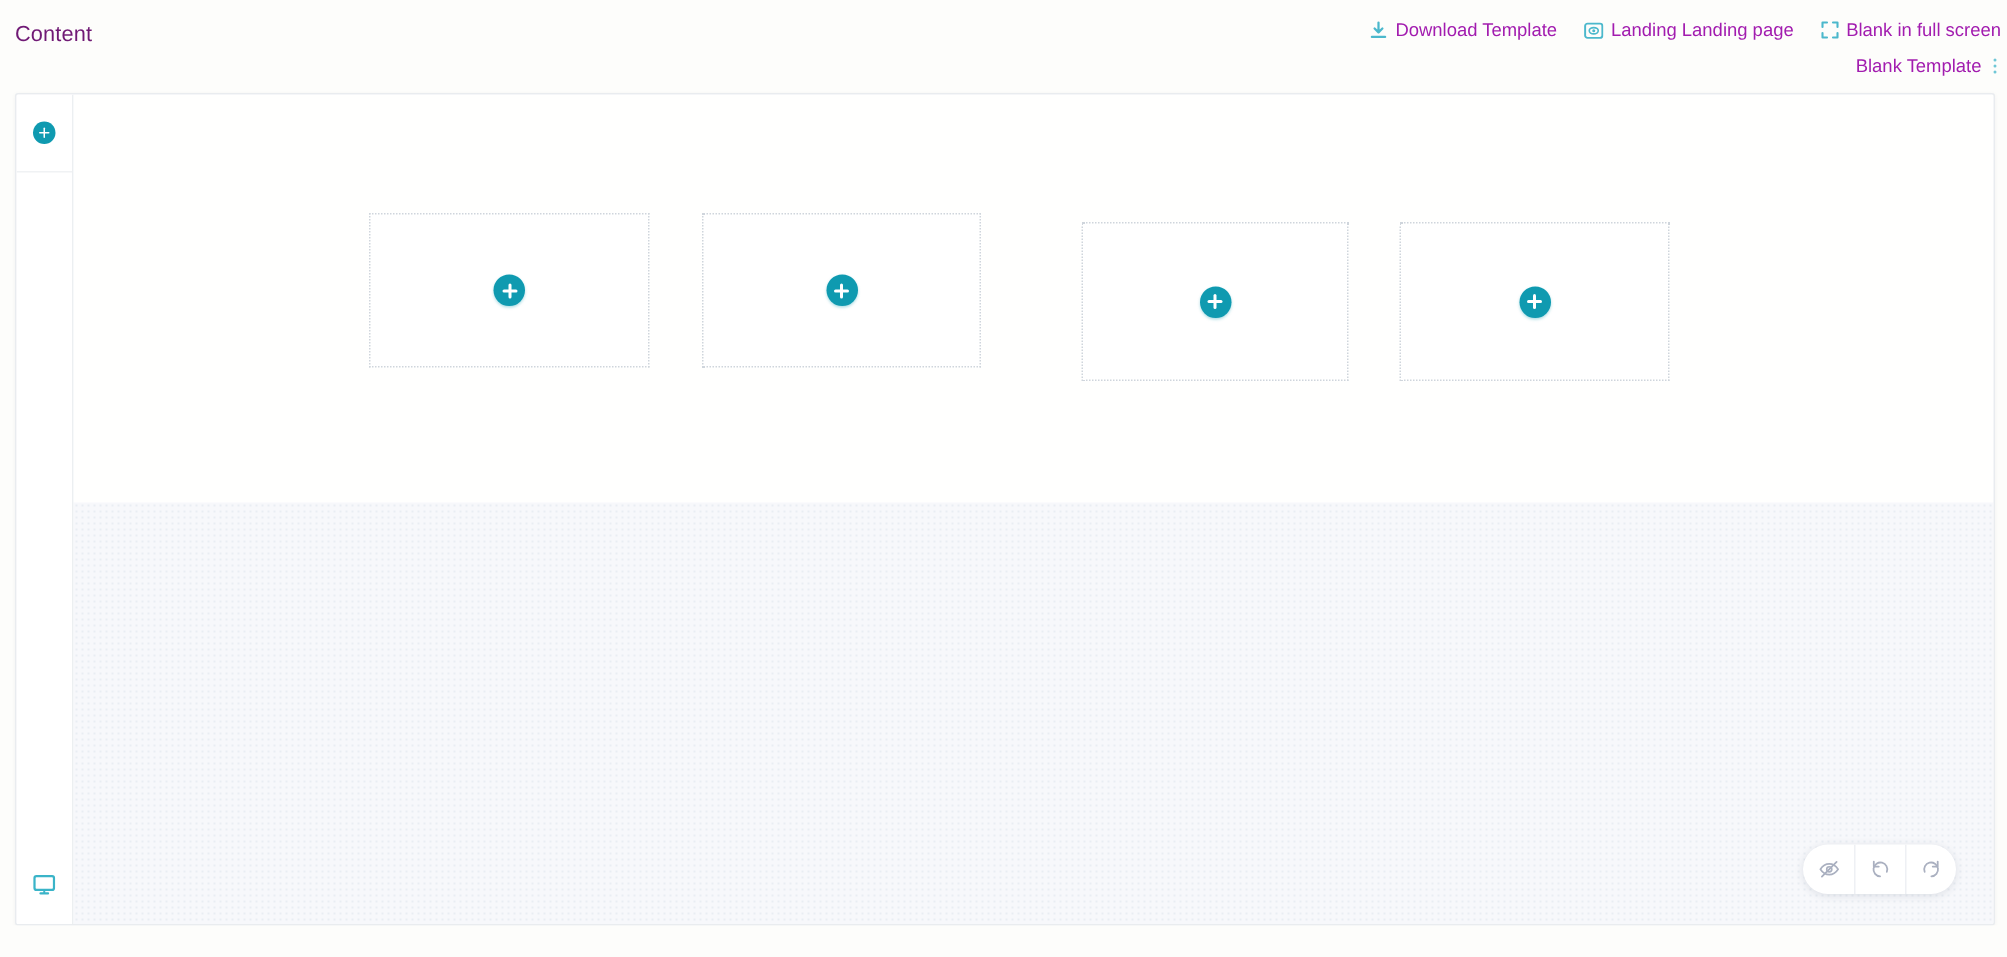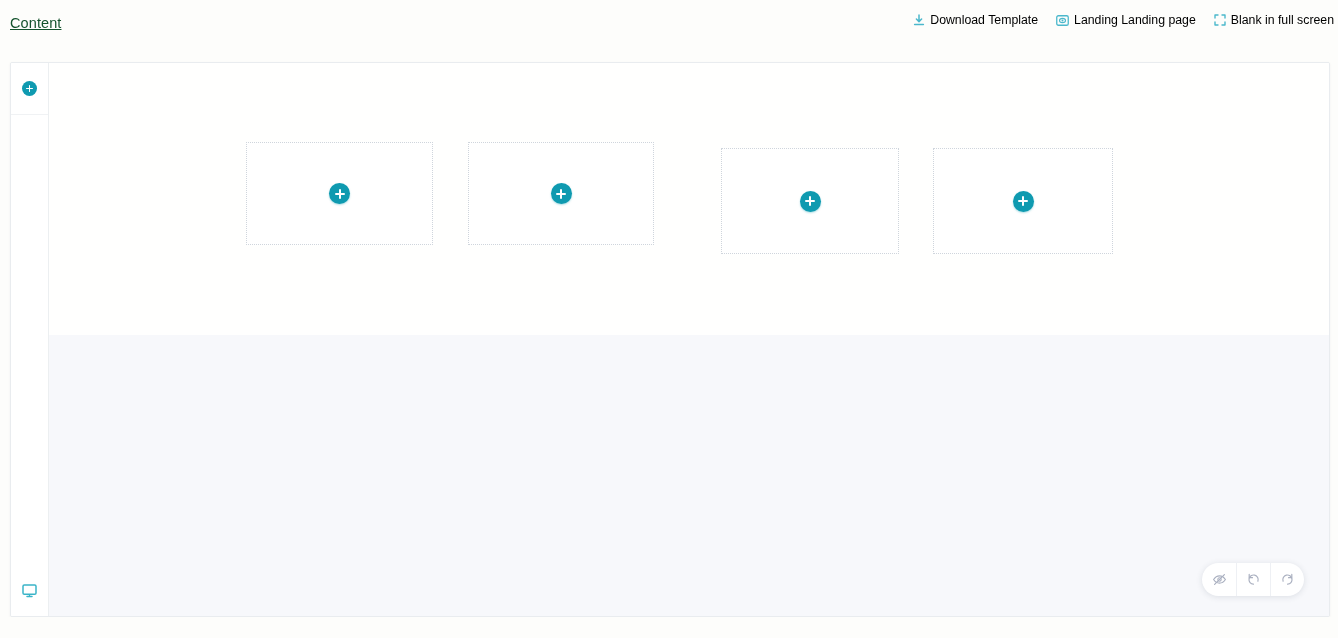--- a/index.html
+++ b/index.html
@@ -18,42 +18,41 @@
   .header {
     position: absolute;
     left: 0; top: 0;
     width: 1338px; height: 62px;
     background: #fdfdfb;
   }
   .header-title {
     position: absolute;
     left: 10px; top: 15px;
     font-size: 14.5px;
-    color: #14532d;
+    color: #701a75;
     letter-spacing: .1px;
-    text-decoration: underline;
   }
   .header-actions {
     position: absolute;
     right: 4px; top: 14px;
     text-align: right;
     line-height: 1;
   }
   .action-row {
     display: flex;
     justify-content: flex-end;
     align-items: center;
     gap: 18px;
   }
   .action-row + .action-row { margin-top: 11px; }
   .action {
     display: inline-flex;
     align-items: center;
     gap: 5px;
-    color: #000000;
+    color: #a21caf;
     font-size: 12.3px;
     cursor: pointer;
     white-space: nowrap;
   }
   .action svg { display: block; }
   .kebab {
     display: inline-flex;
     flex-direction: column;
     gap: 2px;
     padding: 1px 3px;
@@ -284,20 +283,30 @@
         <span>
           <svg width="12" height="12" viewBox="0 0 12 12" fill="none">
             <path d="M1 4V1h3M11 4V1H8M1 8v3h3M11 8v3H8" stroke="#4bb8cc" stroke-width="1.4" stroke-linecap="round" stroke-linejoin="round"></path>
           </svg>
         </span>
         <span>Blank in full screen</span>
       </div>
 
     </div>
 
+    <div class="action-row">
+      <div class="action">
+        <span>Blank Template</span>
+        <span class="kebab">
+          <i></i>
+            <i></i>
+            <i></i>
+        </span>
+      </div>
+    </div>
 
   </div>
 </div>
 
 <div class="canvas">
 
   <div class="rail">
     <div class="rail-top">
       <span class="plus-dot"></span>
     </div>

